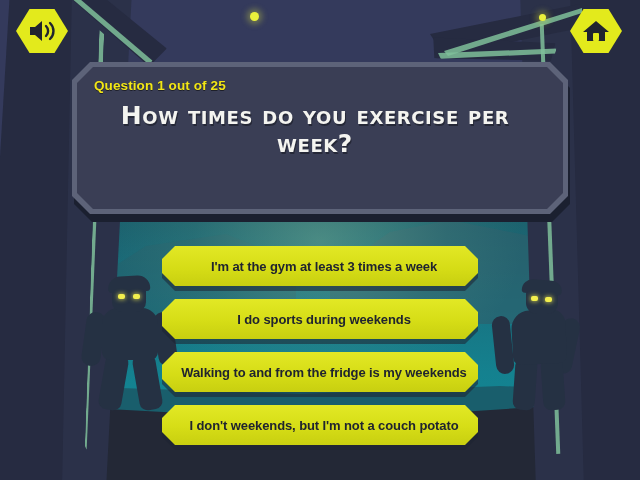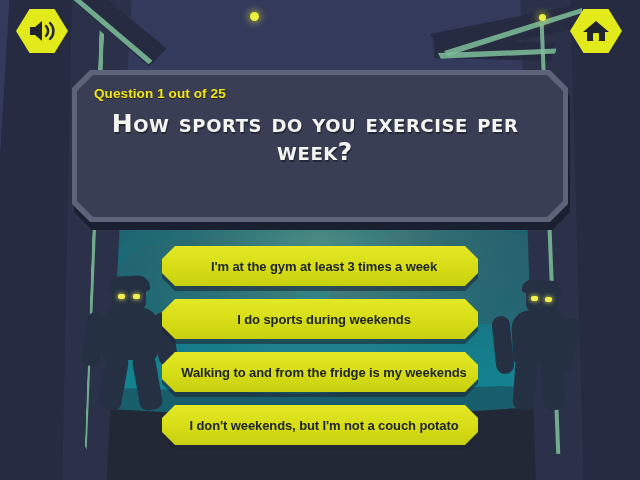--- a/index.html
+++ b/index.html
@@ -108,21 +108,21 @@
     position:absolute;inset:0;background:#e3ea1c;
     clip-path:polygon(26% 2%, 74% 2%, 100% 50%, 74% 98%, 26% 98%, 0% 50%);
     box-shadow:0 2px 0 rgba(0,0,0,.35);
   }
   .hex-inner{position:relative;z-index:2;width:30px;height:26px;}
   #sound-button{left:16px;top:8px;}
   #home-button{left:570px;top:8px;}
 
   
   #question-panel{
-    position:absolute;left:72px;top:70px;width:496px;height:120px;
+    position:absolute;left:72px;top:62px;width:496px;height:120px;
   }
   .panel-shadow{
     position:absolute;left:2px;top:8px;width:496px;height:152px;background:#1b2030;
     clip-path:polygon(18px 0,478px 0,496px 18px,496px 134px,478px 152px,18px 152px,0 134px,0 18px);
   }
   .panel-border{
     position:absolute;left:0;top:0;width:496px;height:152px;background:#5d6379;
     clip-path:polygon(18px 0,478px 0,496px 18px,496px 134px,478px 152px,18px 152px,0 134px,0 18px);
   }
   .panel-face{
@@ -238,21 +238,21 @@
         <rect x="12" y="15" width="6" height="8" rx="1" fill="#e3ea1c"></rect>
       </svg>
     </div>
   </div>
 
   <div id="question-panel">
     <div class="panel-shadow"></div>
     <div class="panel-border"></div>
     <div class="panel-face"></div>
     <div id="question-counter">Question 1 out of 25</div>
-    <div id="question-text">How sports do you exercise per week?</div>
+    <div id="question-text">How times do you exercise per week?</div>
   </div>
 
   <div id="answers">
     <div class="answer">
       <div class="ans-shadow"></div>
       <div class="ans-face"></div>
       <div class="ans-label">I'm at the gym at least 3 times a week</div>
     </div>
     <div class="answer">
       <div class="ans-shadow"></div>

